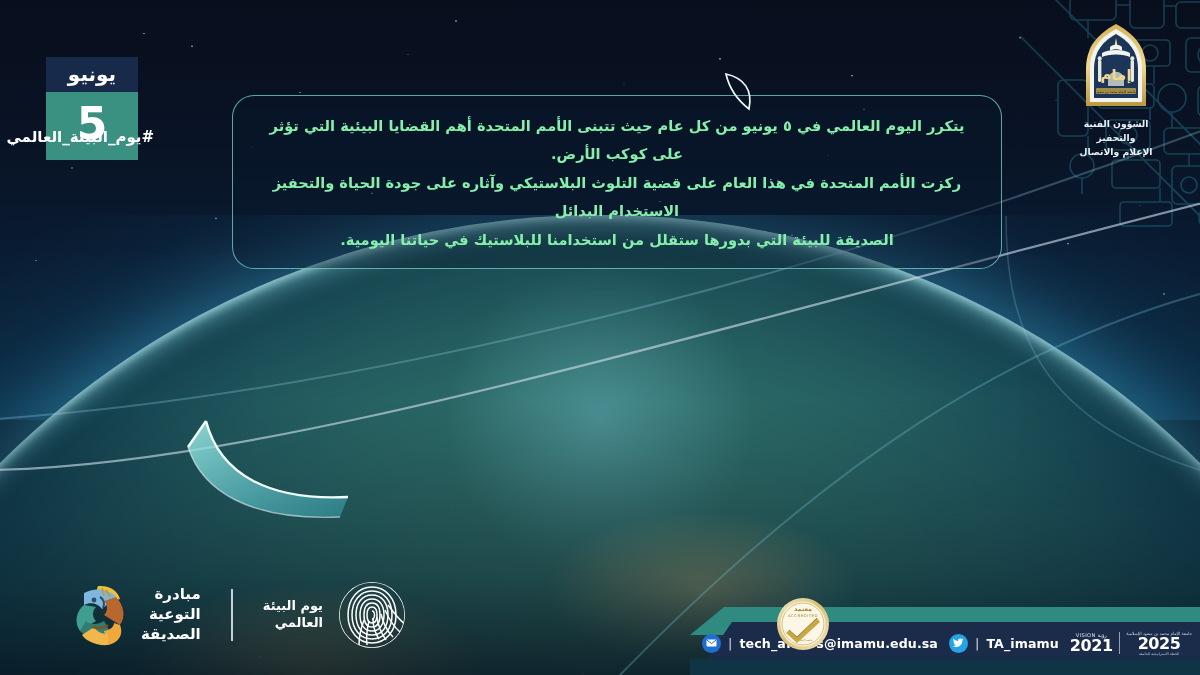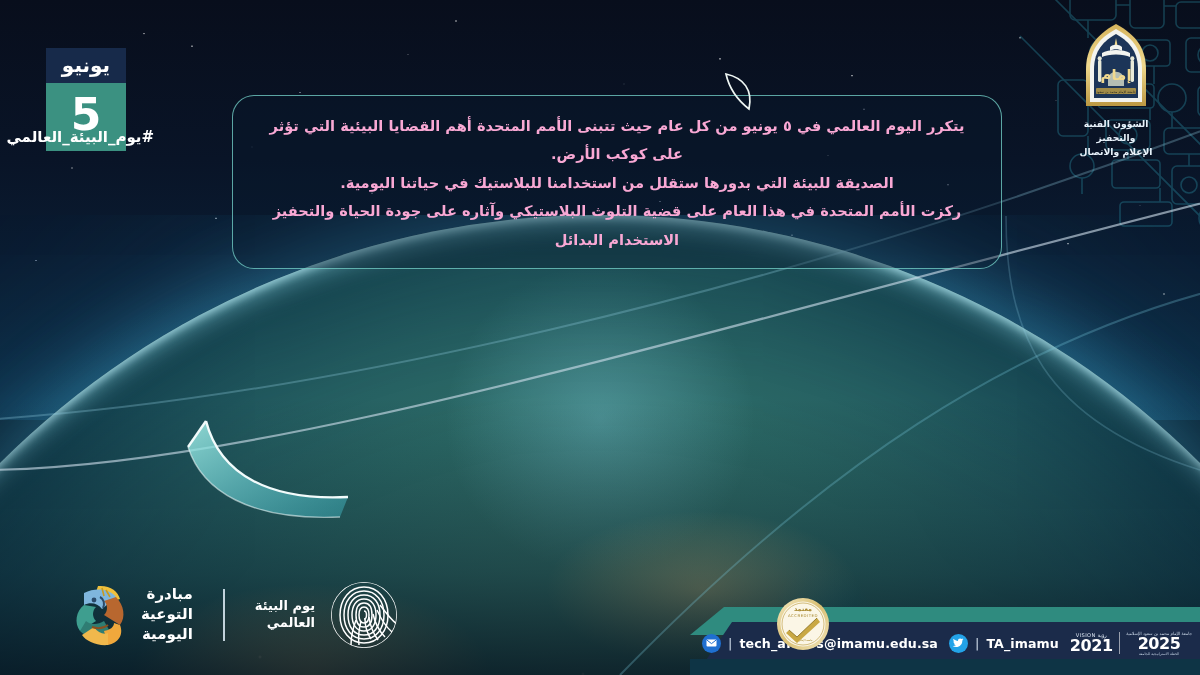--- a/index.html
+++ b/index.html
@@ -128,21 +128,21 @@
   }
   .earth-shade {
     position:absolute; left:0; top:0; width:1200px; height:460px;
     background:linear-gradient(180deg, rgba(5,20,35,0) 40%, rgba(5,20,34,.45) 78%, rgba(5,18,30,.82) 100%);
   }
 
   
   .ribbon { position:absolute; left:180px; top:405px; width:230px; height:120px; }
 
   
-  .date-badge { position:absolute; left:46px; top:48px; width:80px; }
+  .date-badge { position:absolute; left:46px; top:57px; width:92px; }
   .date-month {
     background:#172a4a; color:#fff; text-align:center;
     font-size:20px; font-weight:700; padding:5px 0 6px; letter-spacing:.5px;
   }
   .date-day {
     background:#3b9181; color:#fff; text-align:center;
     font-size:44px; font-weight:700; line-height:1; padding:10px 0 14px;
   }
   .hashtag {
     position:absolute; left:24px; top:128px; width:130px; text-align:center;
@@ -151,21 +151,21 @@
 
   
   .panel {
     position:absolute; left:232px; top:95px; width:770px; min-height:110px;
     border:1.6px solid rgba(120,215,205,.75);
     border-radius:22px;
     background:rgba(9,26,44,.36);
     padding:16px 26px 14px;
   }
   .body-text {
-    color:#f9a8d4; font-size:14.6px; line-height:1.95; font-weight:700;
+    color:#86efac; font-size:14.6px; line-height:1.95; font-weight:700;
     text-align:center; letter-spacing:.1px;
   }
   .title-badge {
     position:absolute; left:464px; top:62px; z-index:5;
     background:linear-gradient(180deg,#f7f5f0 0%,#eeece6 100%);
     border-radius:11px;
     padding:8px 34px 9px;
     box-shadow:0 3px 12px rgba(0,0,0,.28);
   }
   .title-badge span {
@@ -291,22 +291,22 @@
   </svg>
 
   <div class="date-badge">
     <div class="date-month">يونيو</div>
     <div class="date-day">5</div>
   </div>
   <div class="hashtag">#يوم_البيئة_العالمي</div>
 
   <div class="panel">
     <div class="body-text">يتكرر اليوم العالمي في ٥ يونيو من كل عام حيث تتبنى الأمم المتحدة أهم القضايا البيئية التي تؤثر على كوكب الأرض.</div>
+    <div class="body-text">ركزت الأمم المتحدة في هذا العام على قضية التلوث البلاستيكي وآثاره على جودة الحياة والتحفيز الاستخدام البدائل</div>
     <div class="body-text">الصديقة للبيئة التي بدورها ستقلل من استخدامنا للبلاستيك في حياتنا اليومية.</div>
-    <div class="body-text">ركزت الأمم المتحدة في هذا العام على قضية التلوث البلاستيكي وآثاره على جودة الحياة والتحفيز الاستخدام البدائل</div>
   </div>
 
   <svg class="title-leaf" width="34" height="40" viewBox="0 0 34 40">
     <path d="M4 2 C 22 6, 31 18, 27 37 C 18 30, 8 20, 4 2 Z" fill="none" stroke="#eef6f3" stroke-width="1.7"></path>
   </svg>
 
   <div class="uni-logo">
     <svg class="mark" viewBox="0 0 72 90">
       <defs>
         <linearGradient id="gold" x1="0" y1="0" x2="0" y2="1">
@@ -370,21 +370,21 @@
         <div>العالمي</div>
       </div>
     </div>
 
     <div class="vdiv"></div>
 
     <div class="brand">
       <div class="brand-text sm">
         <div>مبادرة</div>
         <div>التوعية</div>
-        <div>اليومية</div>
+        <div>الصديقة</div>
       </div>
       <svg width="70" height="64" viewBox="0 0 70 64">
         <path d="M40 3 C 52 2, 60 8, 62 16 L 50 20 C 48 13, 44 9, 38 9 Z" fill="#f0c03c"></path>
         <path d="M26 10 C 38 4, 52 6, 58 14 L 44 26 C 40 20, 32 19, 26 22 Z" fill="#7fb6dd"></path>
         <path d="M58 14 C 66 22, 68 34, 62 42 L 46 32 C 50 28, 50 22, 46 18 Z" fill="#b8672f"></path>
         <path d="M26 22 C 18 28, 16 40, 22 48 L 38 38 C 34 34, 34 28, 38 24 Z" fill="#3e9e8f"></path>
         <path d="M22 48 C 30 56, 44 58, 54 52 L 46 38 C 40 42, 32 42, 28 38 Z" fill="#2f7d73"></path>
         <path d="M62 42 C 66 52, 60 60, 50 62 L 46 48 C 52 47, 56 44, 56 40 Z" fill="#f0a83c"></path>
         <path d="M50 62 C 38 63, 28 58, 24 52 L 36 44 C 40 50, 46 52, 50 50 Z" fill="#f0b84c"></path>
         <path d="M42 14 C 46 16, 47 21, 45 25" fill="none" stroke="#2a4a6a" stroke-width="2"></path>

